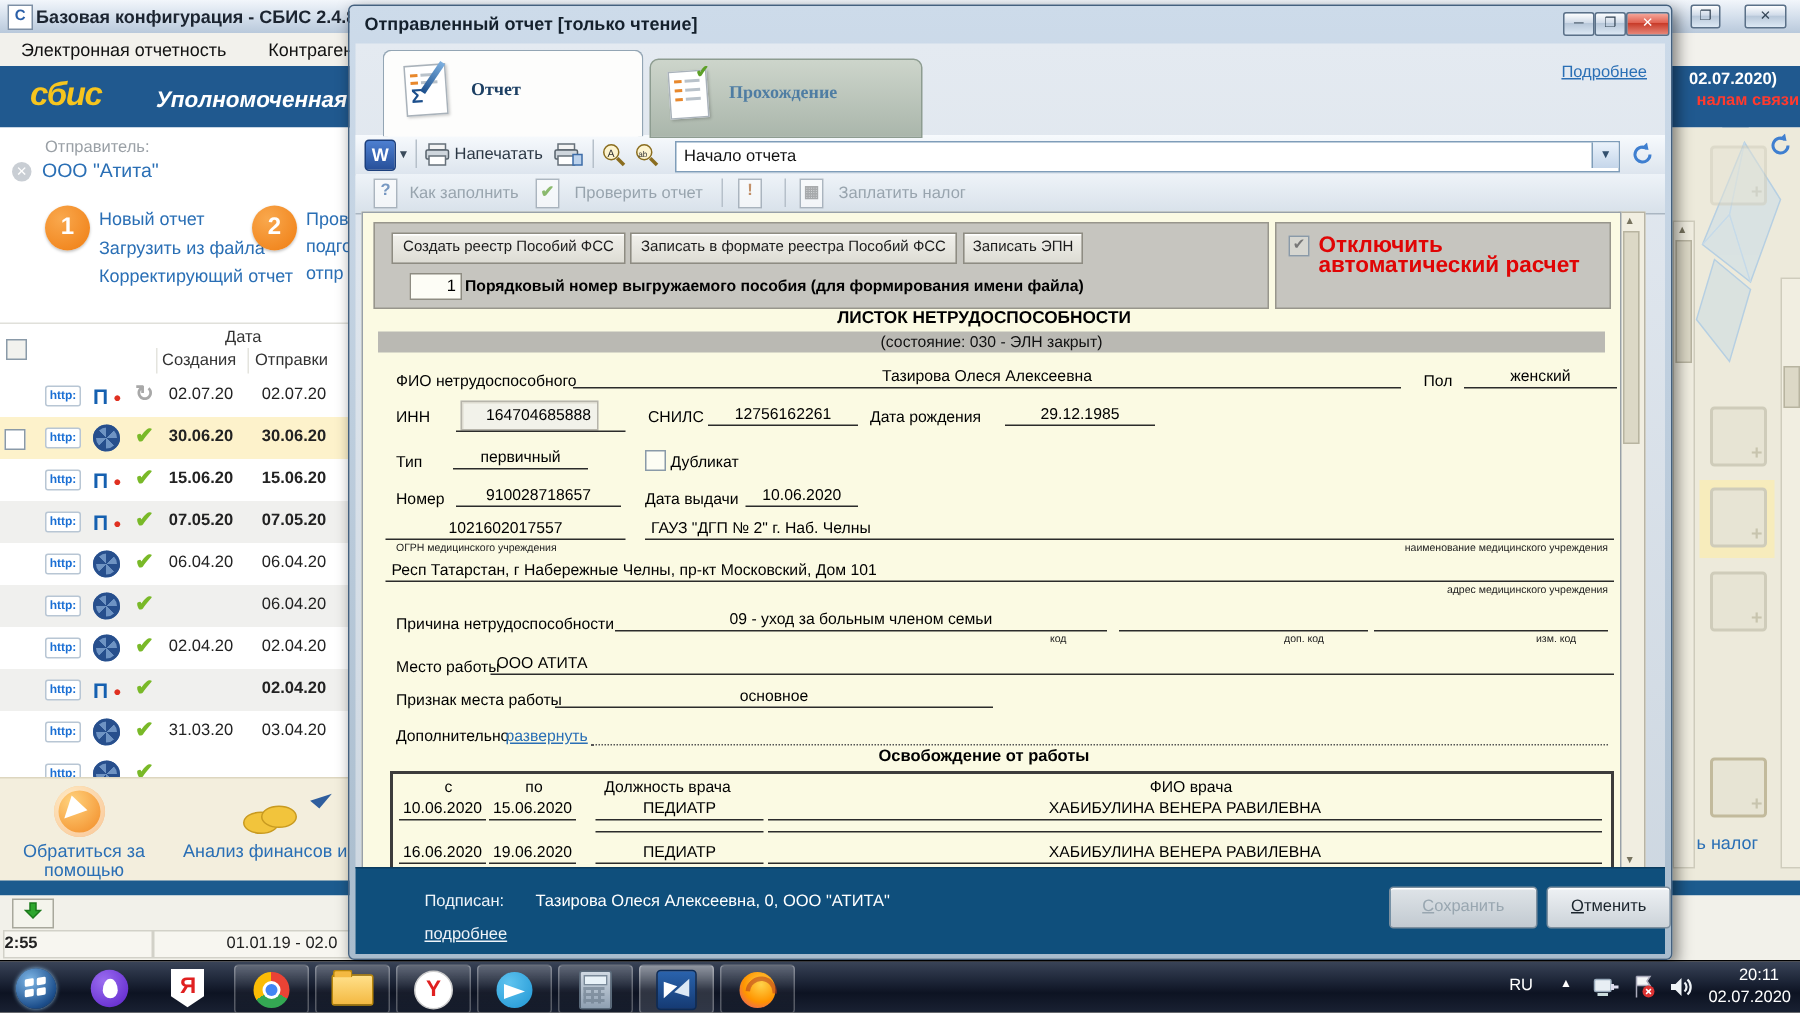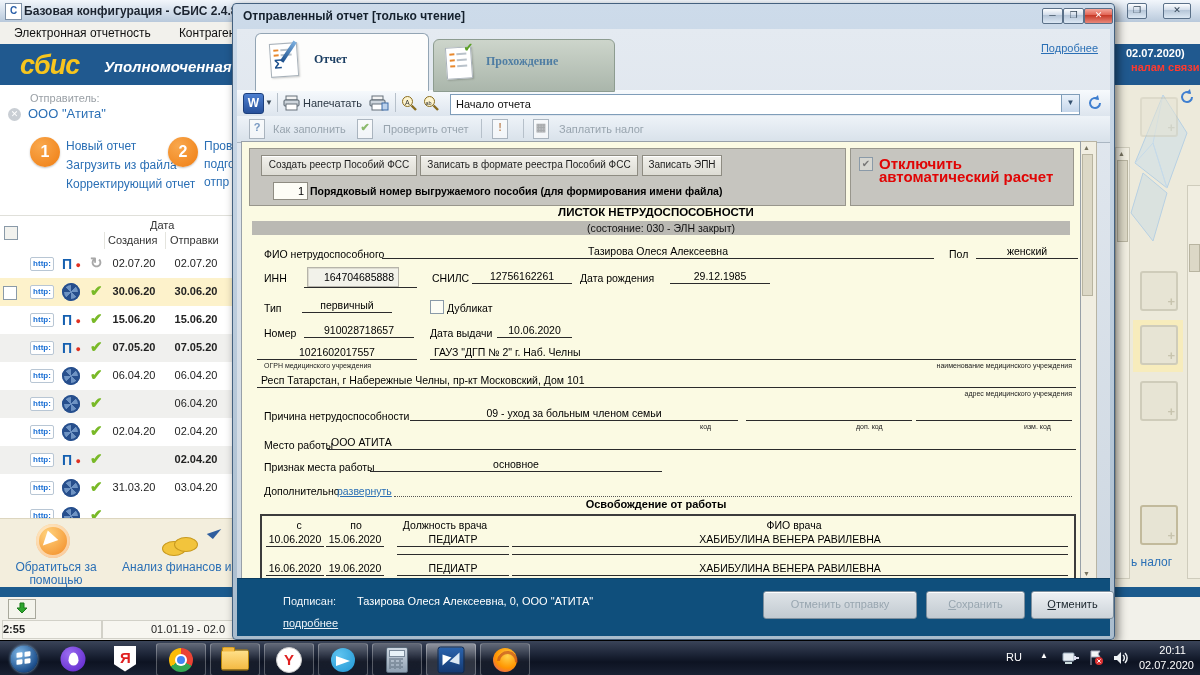--- a/index.html
+++ b/index.html
@@ -9,21 +9,21 @@
     background:linear-gradient(#f2f6fb,#cfdbe9 60%,#b9c9db);border-bottom:1px solid #8fa3b8;}
   #main-title{position:absolute;left:24px;top:4px;font-size:12px;font-weight:bold;color:#1c2430;white-space:nowrap;}
   .appico{position:absolute;left:5px;top:3px;width:15px;height:15px;background:#fff;border:1px solid #7d8fa5;
     color:#2a5fa8;font-size:10px;font-weight:bold;text-align:center;line-height:14px;}
   .winbtn{position:absolute;height:14px;border:1px solid #5a7088;border-radius:2px;
     background:linear-gradient(#fdfeff,#cfdae8 45%,#b6c6d8 46%,#dce8f4);
     font-size:9px;line-height:12px;text-align:center;color:#345;}
   #menubar{position:absolute;left:0;top:22px;width:1200px;height:22px;background:#f2f1ec;border-bottom:1px solid #d4d2c8;}
   .mitem{display:inline-block;padding:4px 14px 0 14px;font-size:12px;color:#111;}
   #header-band{position:absolute;left:0;top:44px;width:1200px;height:41px;background:#20598f;}
-  #logo{position:absolute;left:20px;top:6px;font-size:27px;font-weight:bold;font-style:italic;color:#f7c51e;letter-spacing:-1px;}
+  #logo{position:absolute;left:20px;top:6px;font-size:22px;font-weight:bold;font-style:italic;color:#f7c51e;letter-spacing:-1px;}
   #slogan{position:absolute;left:104px;top:14px;font-size:15px;font-weight:bold;font-style:italic;color:#fff;white-space:nowrap;}
   #hdr-date{position:absolute;left:1126px;top:3px;font-size:11px;font-weight:bold;color:#fff;white-space:nowrap;}
   #hdr-banner{position:absolute;left:1131px;top:17px;font-size:11px;font-weight:bold;color:#ff3a2e;white-space:nowrap;}
   #banner-tail{position:absolute;left:1148px;top:85px;width:0;height:0;border-left:9px solid transparent;border-right:9px solid transparent;border-top:9px solid #20598f;}
   #left-panel{position:absolute;left:0;top:85px;width:232px;height:433px;background:#fff;overflow:hidden;}
   #sender-label{position:absolute;left:30px;top:7px;font-size:11px;color:#9aa0a6;}
   #sender-x{position:absolute;left:8px;top:23px;width:13px;height:13px;border-radius:50%;background:#c9ced4;color:#fff;font-size:9px;line-height:13px;text-align:center;}
   #sender-value{position:absolute;left:28px;top:21px;font-size:13px;color:#2a6fb5;}
   .stepnum{position:absolute;width:30px;height:30px;border-radius:50%;background:radial-gradient(circle at 35% 30%,#f9a84d,#ef7d12);color:#fff;
     font-size:16px;font-weight:bold;text-align:center;line-height:30px;box-shadow:0 1px 2px rgba(0,0,0,.25);}
@@ -463,21 +463,20 @@
     <div id="form-scroll">
       <span class="sarrow" style="top:2px;left:3px;">▲</span>
       <div class="vthumb" style="top:12px;left:2px;height:140px;"></div>
       <span class="sarrow" style="bottom:2px;left:3px;">▼</span>
     </div>
 
     <div id="dlg-footer">
       <span class="ftext" style="left:46px;top:16px;">Подписан:</span>
       <span class="ftext" style="left:120px;top:16px;color:#fff;">Тазирова Олеся Алексеевна, 0, ООО "АТИТА"</span>
       <span class="ftext" style="left:46px;top:38px;text-decoration:underline;">подробнее</span>
-      <div class="dfbtn dsb" style="left:526px;width:152px;">Отменить отправку</div>
       <div class="dfbtn dsb mnemo" style="left:689px;width:97px;">Сохранить</div>
       <div class="dfbtn mnemo" style="left:794px;width:81px;">Отменить</div>
     </div>
   </div>
 
   <div id="taskbar">
     <div class="tfree" style="left:4px;width:40px;">
       <span class="tico" style="width:27px;height:27px;border-radius:50%;background:radial-gradient(circle at 35% 30%,#7fb8e8,#1d4f8c 70%,#0c2a50);box-shadow:0 0 3px #8fc4ee;">
         <span style="position:absolute;left:6px;top:7px;width:6px;height:5px;background:#fff;transform:skewY(-8deg);border-radius:1px;"></span>
         <span style="position:absolute;left:14px;top:6px;width:6px;height:5px;background:#fff;transform:skewY(-8deg);border-radius:1px;"></span>

